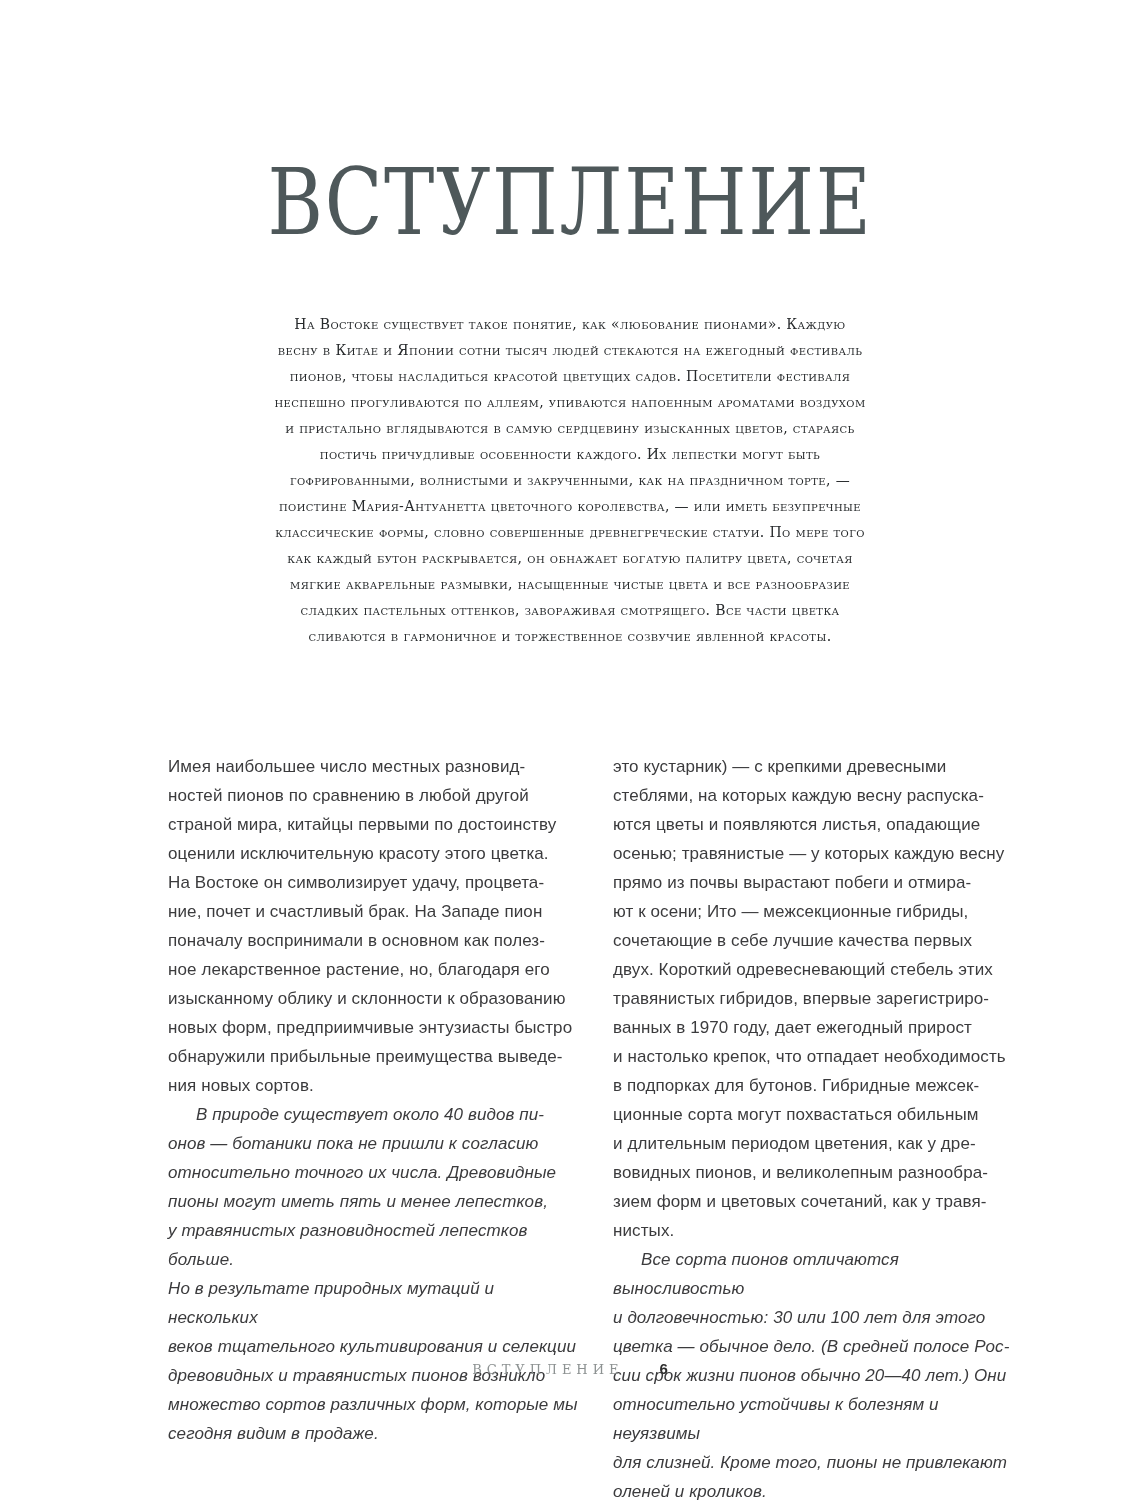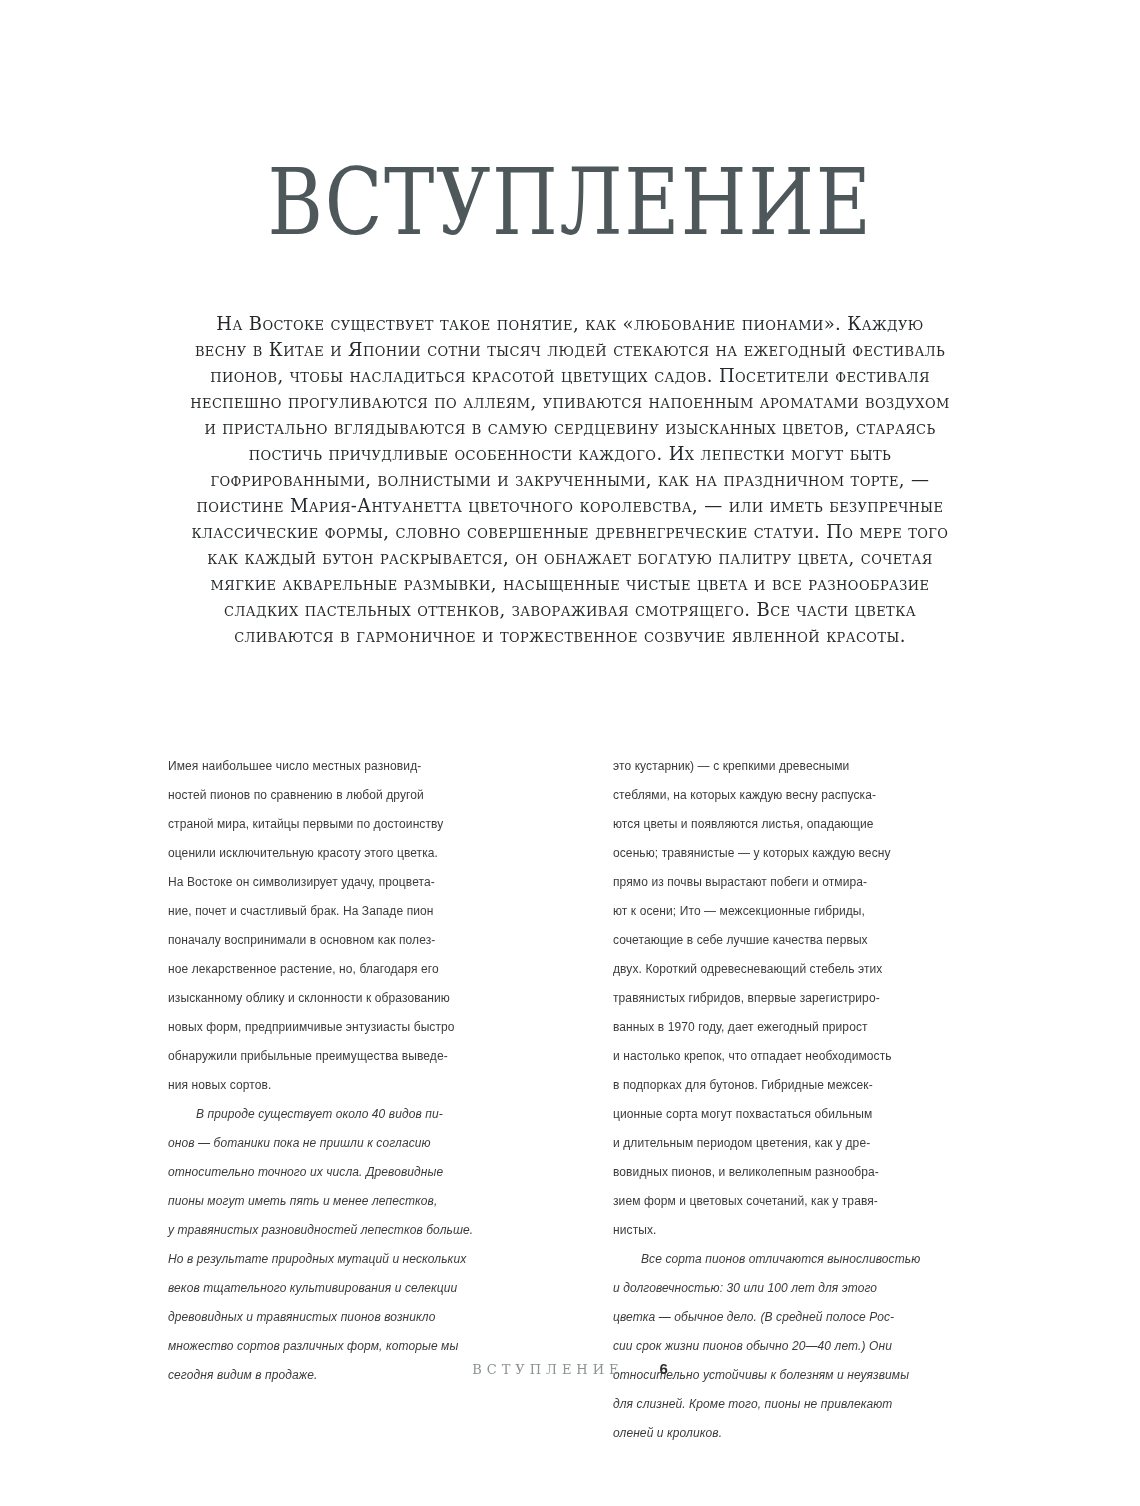--- a/index.html
+++ b/index.html
@@ -30,37 +30,37 @@
     white-space: nowrap;
   }
   .intro {
     position: absolute;
     top: 311px;
     left: 140px;
     width: 860px;
     text-align: center;
     font-family: "DejaVu Serif", serif;
     font-variant: small-caps;
-    font-size: 18px;
+    font-size: 14px;
     line-height: 26px;
     letter-spacing: 0.4px;
     color: #26292b;
     white-space: pre-line;
   }
   .columns {
     position: absolute;
     top: 752px;
     left: 168px;
     width: 862px;
     display: flex;
     gap: 28px;
   }
   .col {
     width: 417px;
-    font-size: 12px;
+    font-size: 17px;
     line-height: 29px;
     letter-spacing: 0.1px;
     color: #3b3b3d;
   }
   .para {
     margin: 0;
     white-space: pre-line;
   }
   .para.indent { text-indent: 28px; font-style: italic; }
   .footer {

